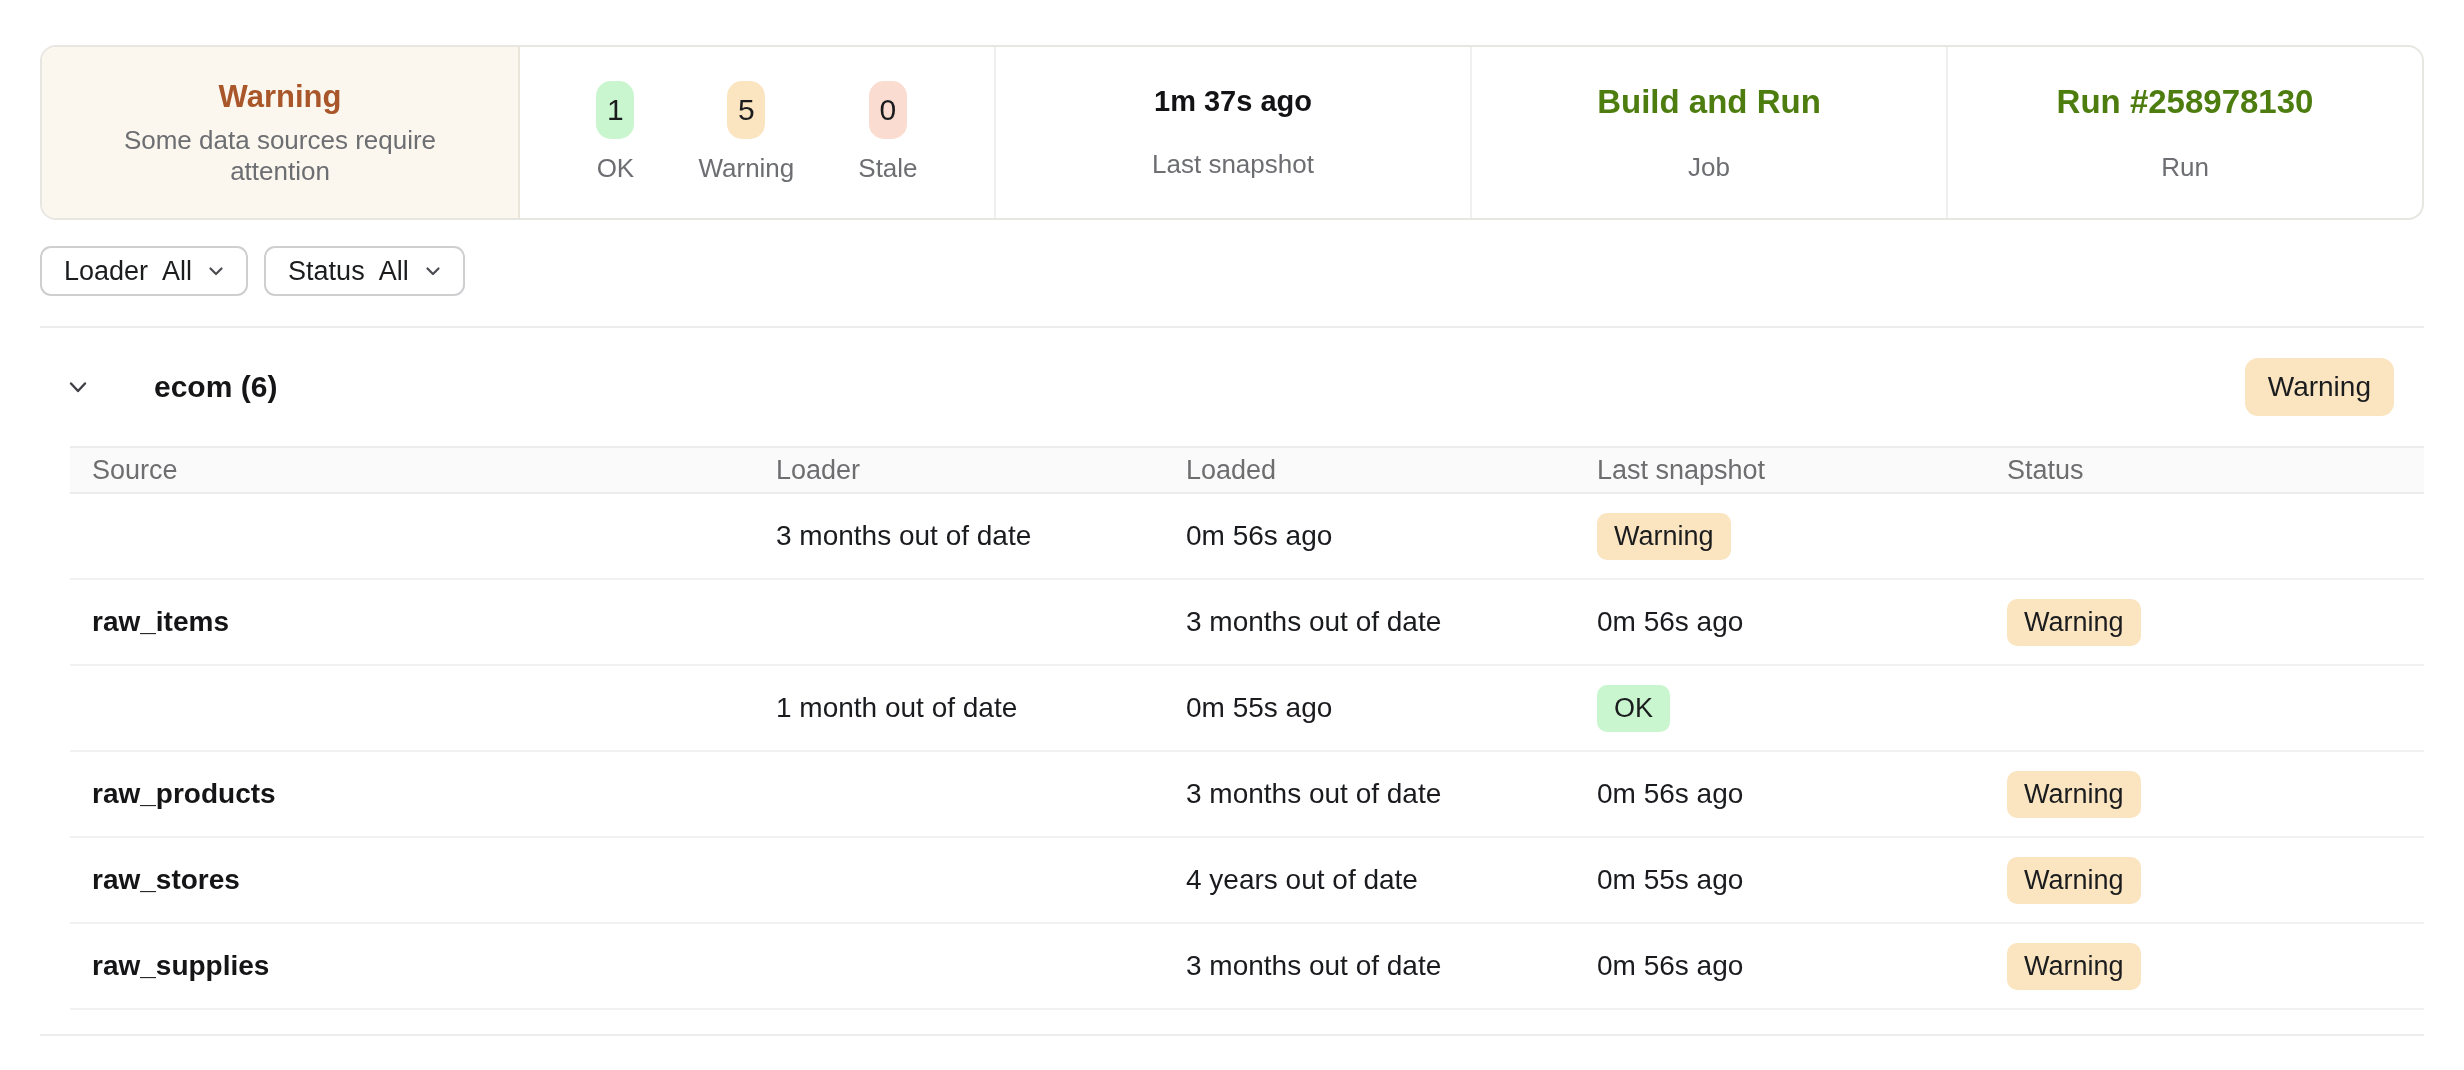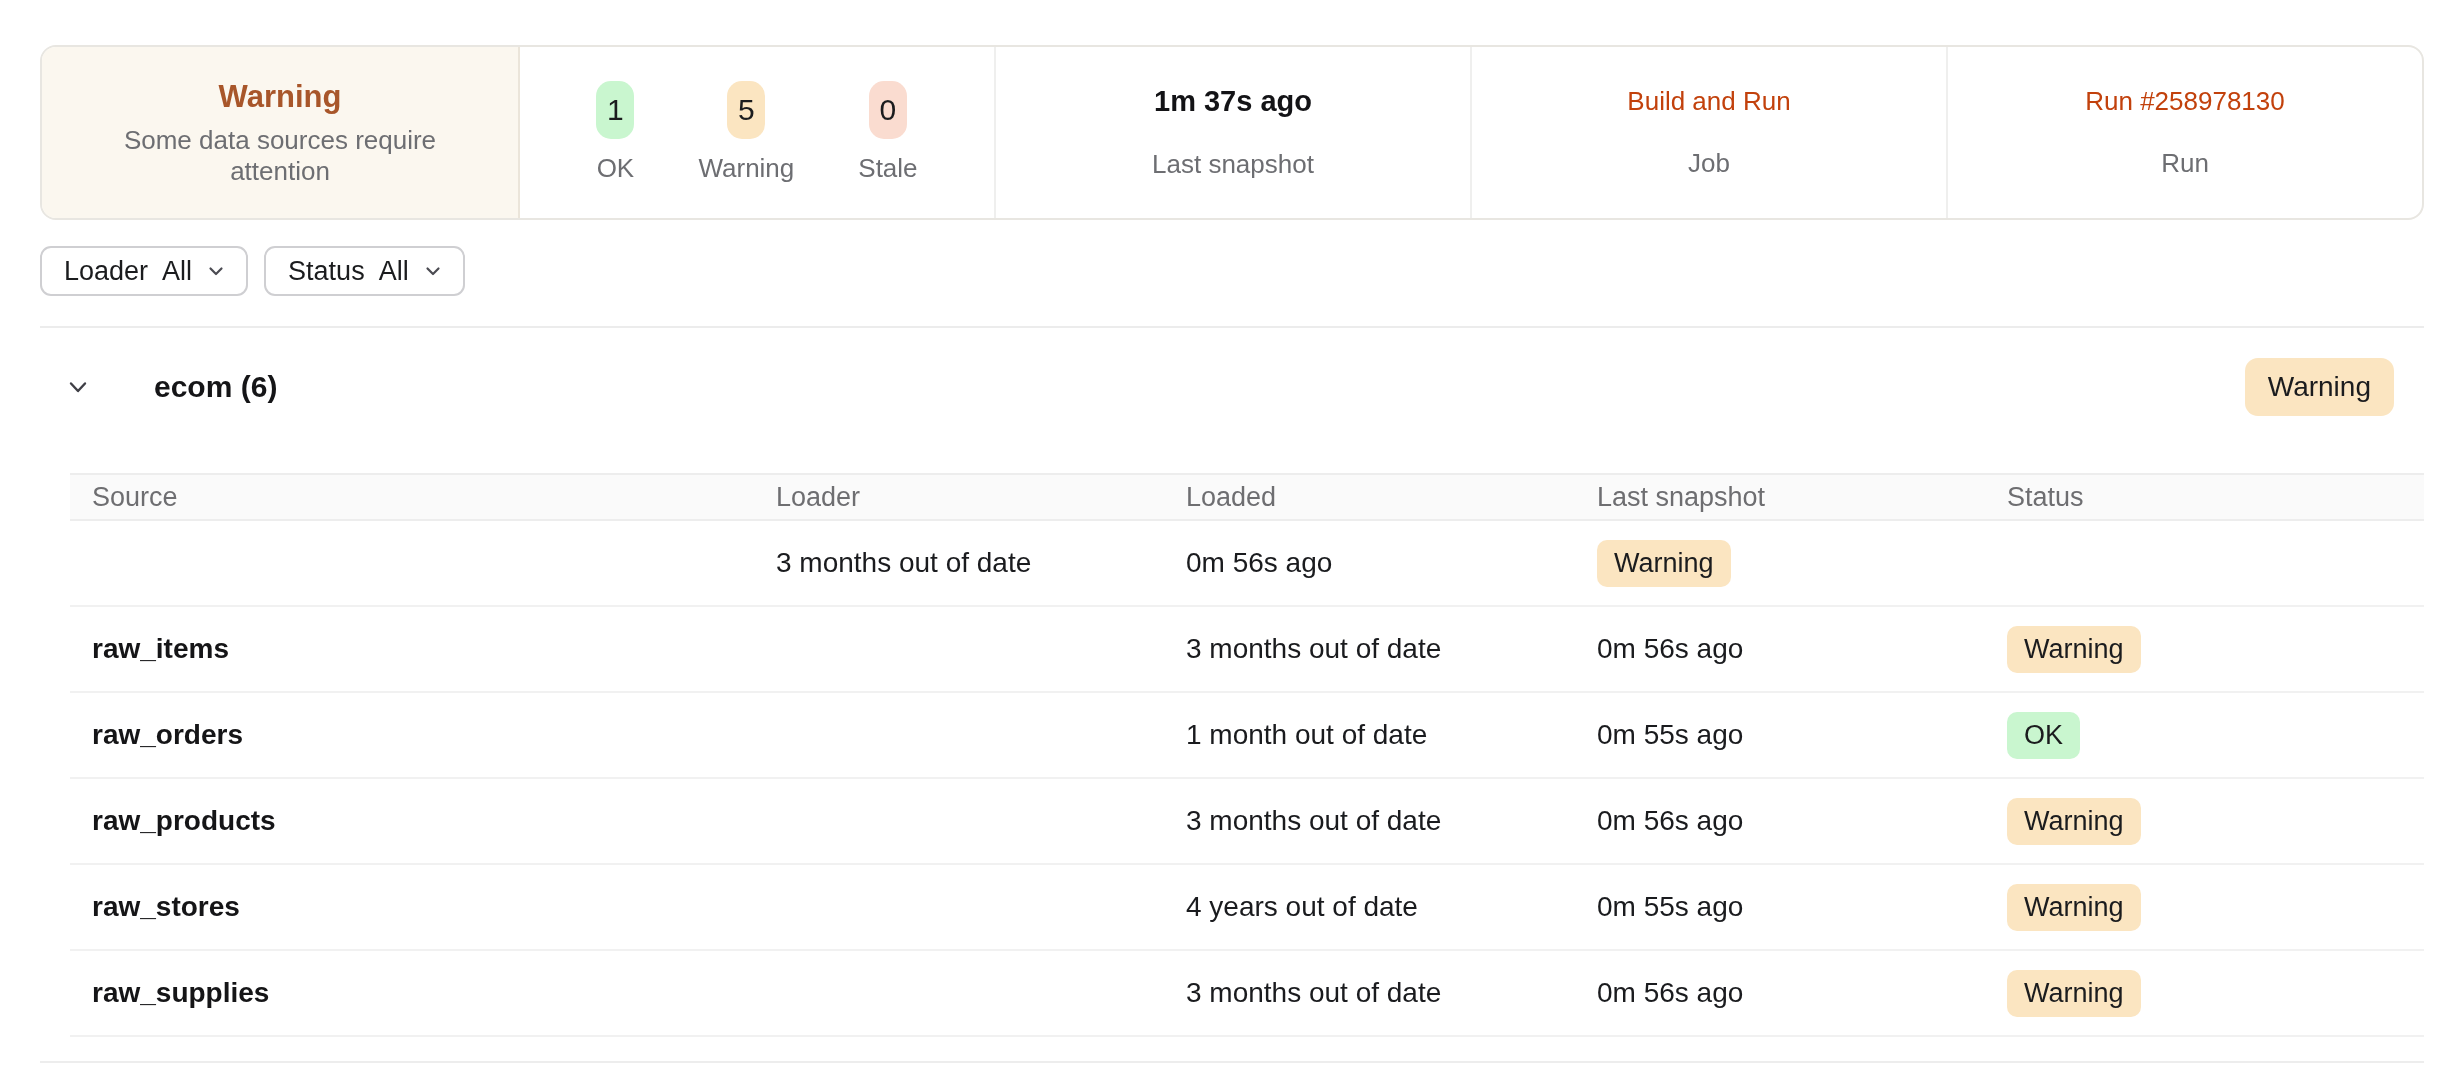--- a/index.html
+++ b/index.html
@@ -50,21 +50,21 @@
     border-radius:15px;
     display:flex; align-items:center; justify-content:center;
     font-size:30px; font-weight:500; color:#1b1c1e;
   }
   .pill-ok    { background:#c9f6cf; }
   .pill-warn  { background:#fbe5c1; }
   .pill-stale { background:#fadcd0; }
   .count-label { margin-top:14px; font-size:26px; color:#6d6e72; }
   .seg-metric { gap:31px; }
   .metric-value { font-size:29px; font-weight:600; color:#131316; }
-  .metric-link  { font-size:26px; font-weight:400; color:#c2410c; cursor:pointer; }
+  .metric-link  { font-size:33px; font-weight:700; color:#4d7c0f; cursor:pointer; }
   .metric-label { font-size:26px; color:#6d6e72; }
 
   
   .filters {
     margin-top:26px;
     display:flex; gap:16px;
     padding-bottom:30px;
     border-bottom:2px solid #ececec;
   }
   .filter-btn {
@@ -86,21 +86,21 @@
   .group-chevron { display:inline-flex; cursor:pointer; }
   .group-title { margin-left:22px; font-size:30px; font-weight:700; color:#151517; }
   .group-badge {
     margin-left:auto; margin-right:30px;
     background:#fbe5c1; color:#1b1c1e;
     font-size:28px; font-weight:500;
     padding:13px 23px; border-radius:13px;
   }
 
   
-  .table { margin-left:30px;margin-top:27px; }
+  .table { margin-left:30px; }
   .trow {
     display:grid;
     grid-template-columns:684px 410px 411px 410px 439px;
     align-items:center;
   }
   .thead {
     height:48px;
     background:#fafafa;
     border-top:2px solid #ededed;
     border-bottom:2px solid #ededed;
@@ -208,21 +208,20 @@
       <div class="cell"><span class="badge badge-warn">Warning</span></div>
     </div>
     <div class="trow tbody-row">
       <div class="cell cell-source">raw_items</div>
       <div class="cell"></div>
       <div class="cell">3 months out of date</div>
       <div class="cell">0m 56s ago</div>
       <div class="cell"><span class="badge badge-warn">Warning</span></div>
     </div>
     <div class="trow tbody-row">
-      <div class="cell cell-source">raw_orders</div>
       <div class="cell"></div>
       <div class="cell">1 month out of date</div>
       <div class="cell">0m 55s ago</div>
       <div class="cell"><span class="badge badge-ok">OK</span></div>
     </div>
     <div class="trow tbody-row">
       <div class="cell cell-source">raw_products</div>
       <div class="cell"></div>
       <div class="cell">3 months out of date</div>
       <div class="cell">0m 56s ago</div>

